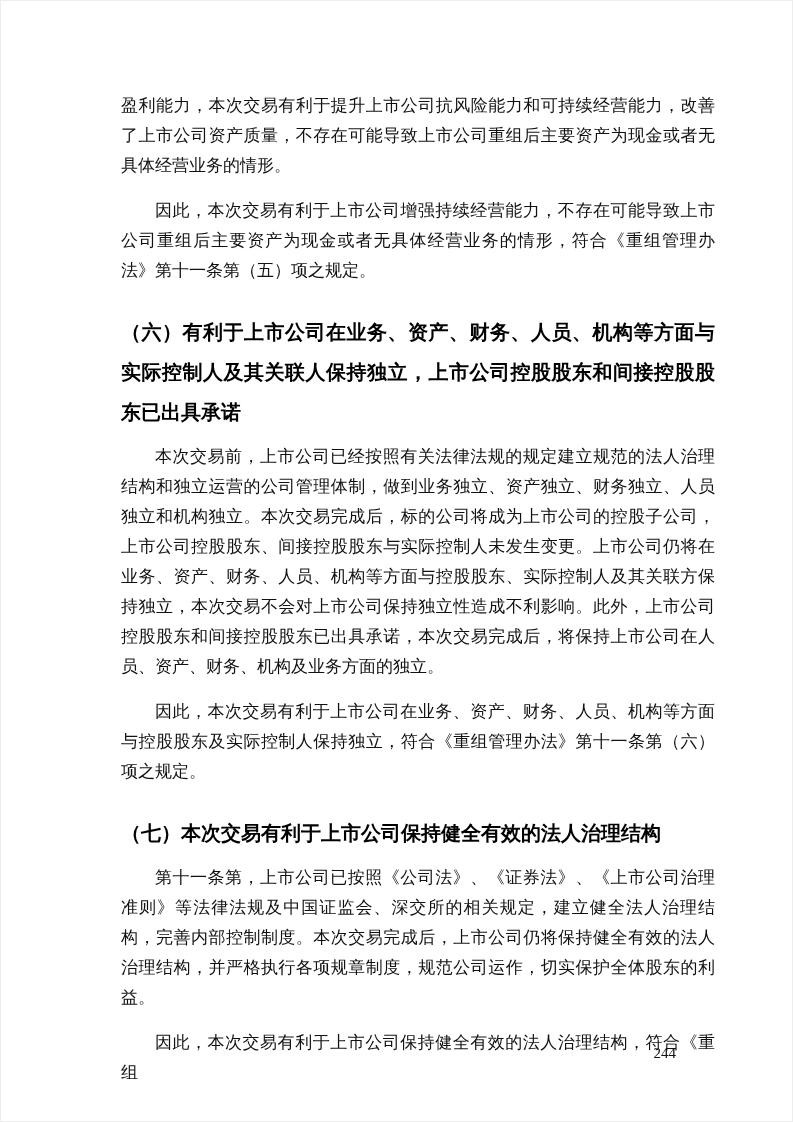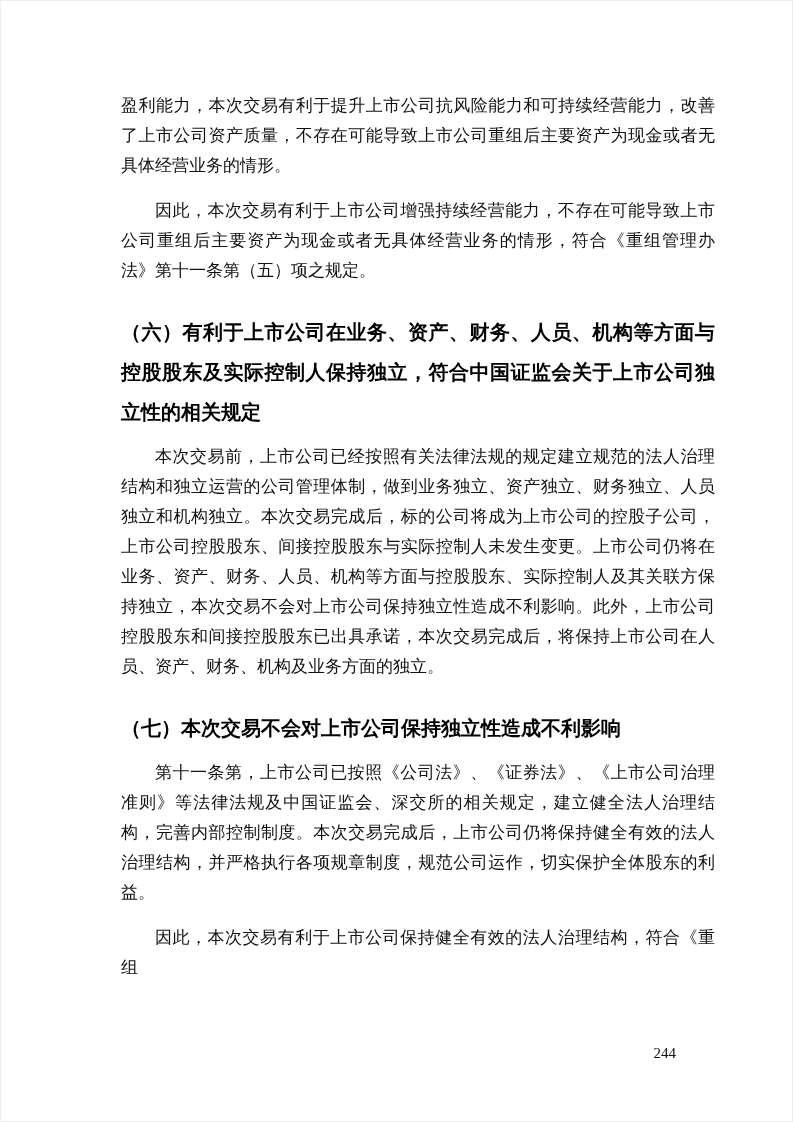--- a/index.html
+++ b/index.html
@@ -57,26 +57,27 @@
 </head>
 <body>
 
 <div class="page">
   <div class="content">
 
     <p class="para">盈利能力，本次交易有利于提升上市公司抗风险能力和可持续经营能力，改善了上市公司资产质量，不存在可能导致上市公司重组后主要资产为现金或者无具体经营业务的情形。</p>
 
     <p class="para indent">因此，本次交易有利于上市公司增强持续经营能力，不存在可能导致上市公司重组后主要资产为现金或者无具体经营业务的情形，符合《重组管理办法》第十一条第（五）项之规定。</p>
 
-    <h2 class="heading">（六）有利于上市公司在业务、资产、财务、人员、机构等方面与控股股东及实际控制人保持独立，符合中国证监会关于上市公司独立性的相关规定</h2>
+    <h2 class="heading">（六）有利于上市公司在业务、资产、财务、人员、机构等方面与实际控制人及其关联人保持独立，上市公司控股股东和间接控股股东已出具承诺</h2>
 
     <p class="para indent">本次交易前，上市公司已经按照有关法律法规的规定建立规范的法人治理结构和独立运营的公司管理体制，做到业务独立、资产独立、财务独立、人员独立和机构独立。本次交易完成后，标的公司将成为上市公司的控股子公司，上市公司控股股东、间接控股股东与实际控制人未发生变更。上市公司仍将在业务、资产、财务、人员、机构等方面与控股股东、实际控制人及其关联方保持独立，本次交易不会对上市公司保持独立性造成不利影响。此外，上市公司控股股东和间接控股股东已出具承诺，本次交易完成后，将保持上市公司在人员、资产、财务、机构及业务方面的独立。</p>
 
+    <p class="para indent">因此，本次交易有利于上市公司在业务、资产、财务、人员、机构等方面与控股股东及实际控制人保持独立，符合《重组管理办法》第十一条第（六）项之规定。</p>
 
-    <h2 class="heading">（七）本次交易不会对上市公司保持独立性造成不利影响</h2>
+    <h2 class="heading">（七）本次交易有利于上市公司保持健全有效的法人治理结构</h2>
 
     <p class="para indent">第十一条第，上市公司已按照《公司法》、《证券法》、《上市公司治理准则》等法律法规及中国证监会、深交所的相关规定，建立健全法人治理结构，完善内部控制制度。本次交易完成后，上市公司仍将保持健全有效的法人治理结构，并严格执行各项规章制度，规范公司运作，切实保护全体股东的利益。</p>
 
     <p class="para indent">因此，本次交易有利于上市公司保持健全有效的法人治理结构，符合《重组</p>
 
   </div>
 
   <div class="page-number">244</div>
 </div>
 

